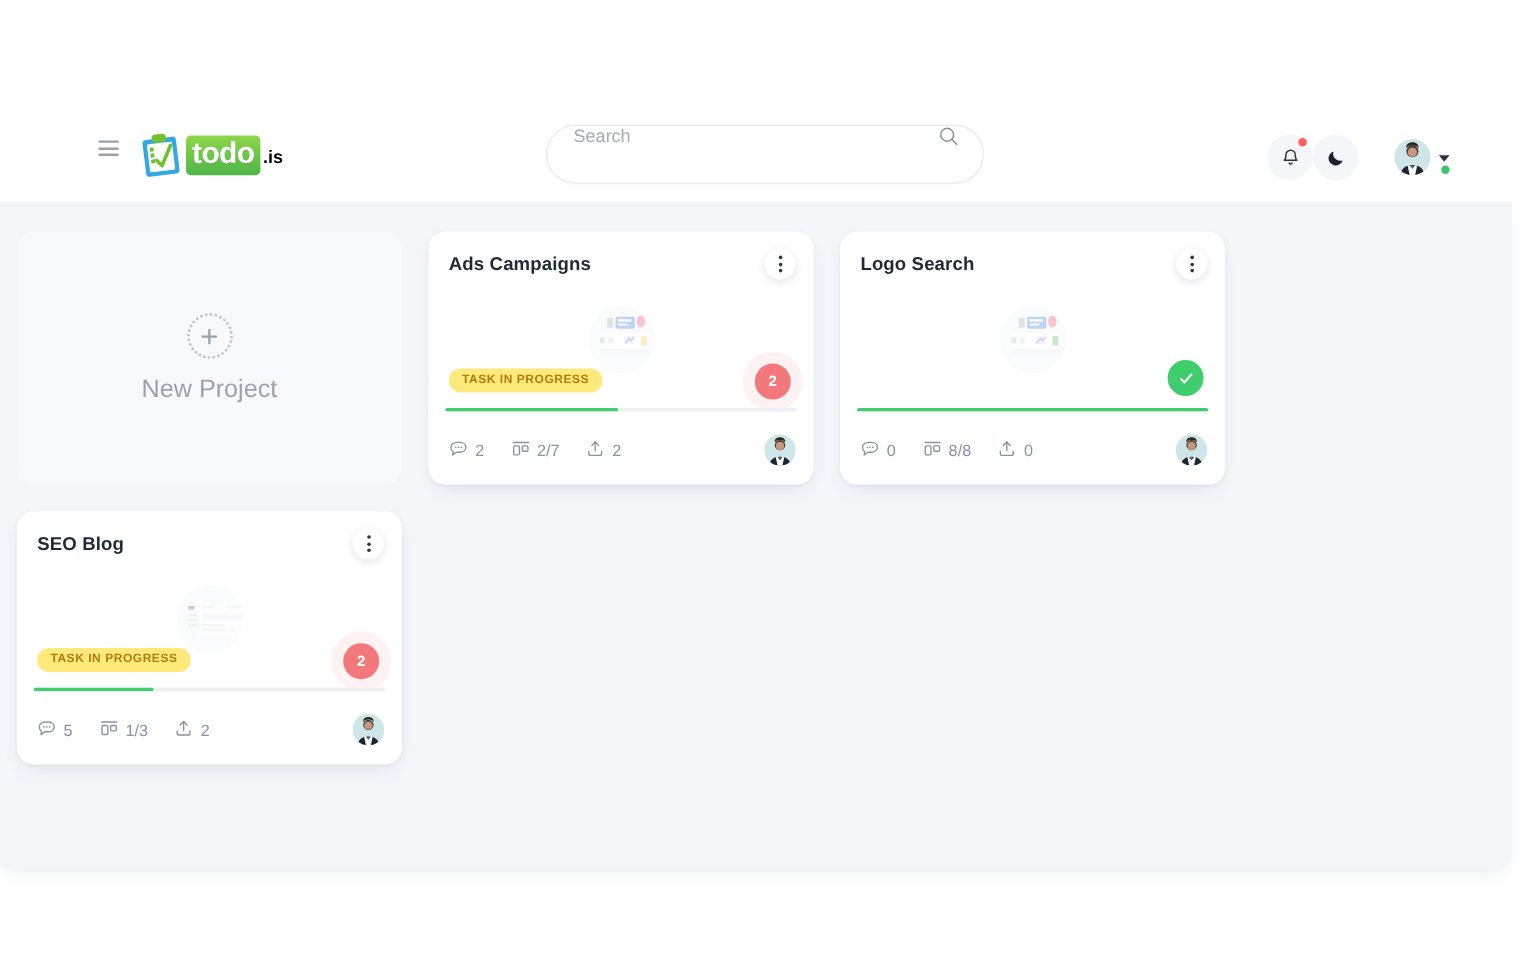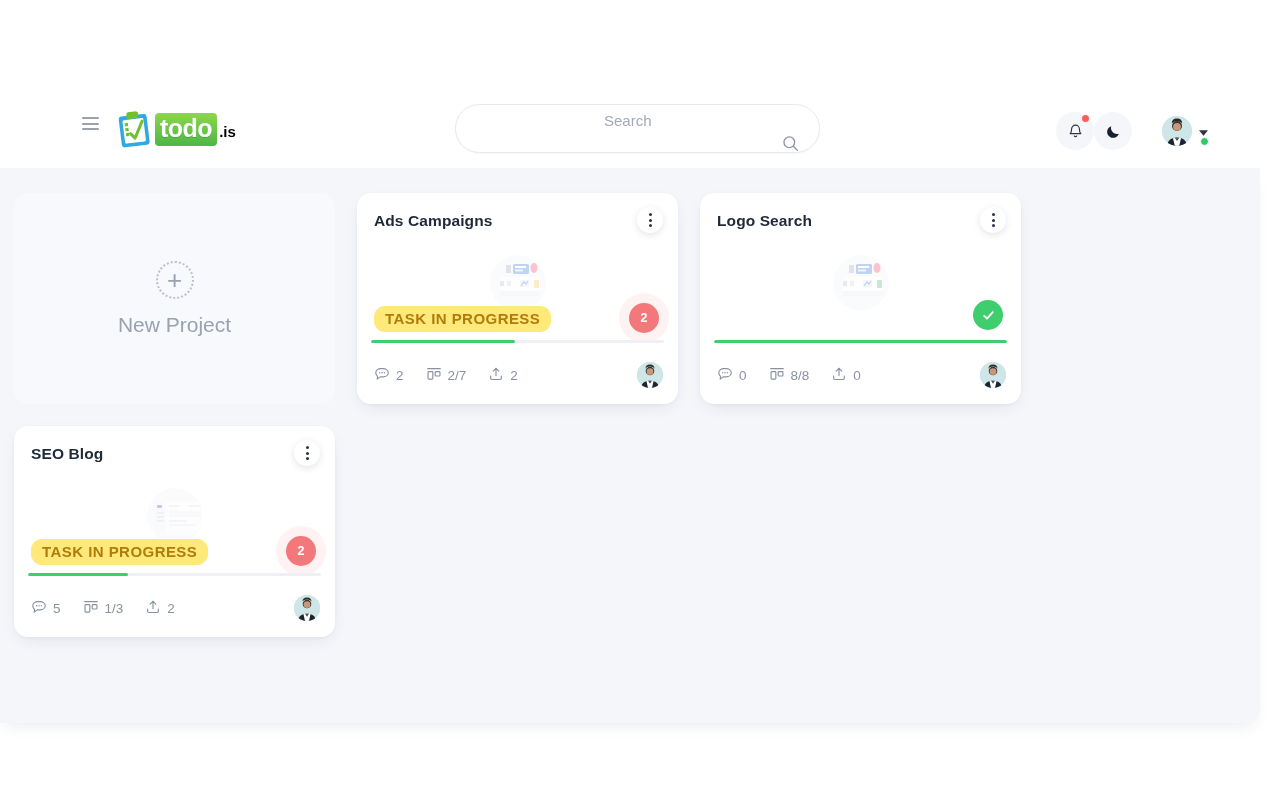--- a/index.html
+++ b/index.html
@@ -36,23 +36,22 @@
     padding: 1px 5px 3px 5px; border-radius: 4px; letter-spacing: -0.5px;
     text-shadow: 0 1px 0 rgba(0,0,0,.12);
   }
   .logo-is { color: #000000; font-weight: bold; font-size: 15px; margin-left: 2px; }
 
   .searchbar {
     position: absolute; left: 455px; top: 104px;
     width: 365px; height: 49px;
     border: 1px solid #e7e9ef; border-radius: 25px;
     background: #fff;
-    display: flex; align-items: flex-end;
+    display: flex; align-items: flex-start;
     box-shadow: 0 1px 2px rgba(20,30,60,.03);
-    flex-direction: column;
   }
   .searchbar input {
     flex: 1; border: none; outline: none; background: transparent;
     font-family: "Liberation Sans", sans-serif; font-size: 15px;
     color: #3c4352; padding: 0 16px 0 22px;
   }
   .searchbar input::placeholder { color: #a3a9b8; }
   .search-icon { margin-right: 20px; display: flex; align-items: center; cursor: pointer; }
 
   .header-right { position: absolute; right: 72px; top: 112px; display: flex; align-items: center; gap: 0px; }
@@ -128,21 +127,21 @@
 
   .thumb {
     position: absolute; left: 50%; top: 62px; transform: translateX(-50%);
     width: 56px; height: 56px; border-radius: 50%;
     opacity: .30; overflow: hidden;
   }
 
   .badge-row { position: absolute; left: 17px; right: 17px; top: 113px; height: 22px; }
   .badge {
     display: inline-block; padding: 4px 11px 5px 11px; border-radius: 11px;
-    font-size: 15px; font-weight: bold; letter-spacing: .45px;
+    font-size: 10px; font-weight: bold; letter-spacing: .45px;
   }
   .badge.progress { background: #ffe97a; color: #b07c0b; }
   .badge.completed { background: #a9f0c0; color: #1fa855; }
 
   .count-halo {
     position: absolute; right: 9px; top: 100px;
     width: 50px; height: 50px; border-radius: 50%;
     background: rgba(242,125,125,.10);
     display: flex; align-items: center; justify-content: center;
   }

